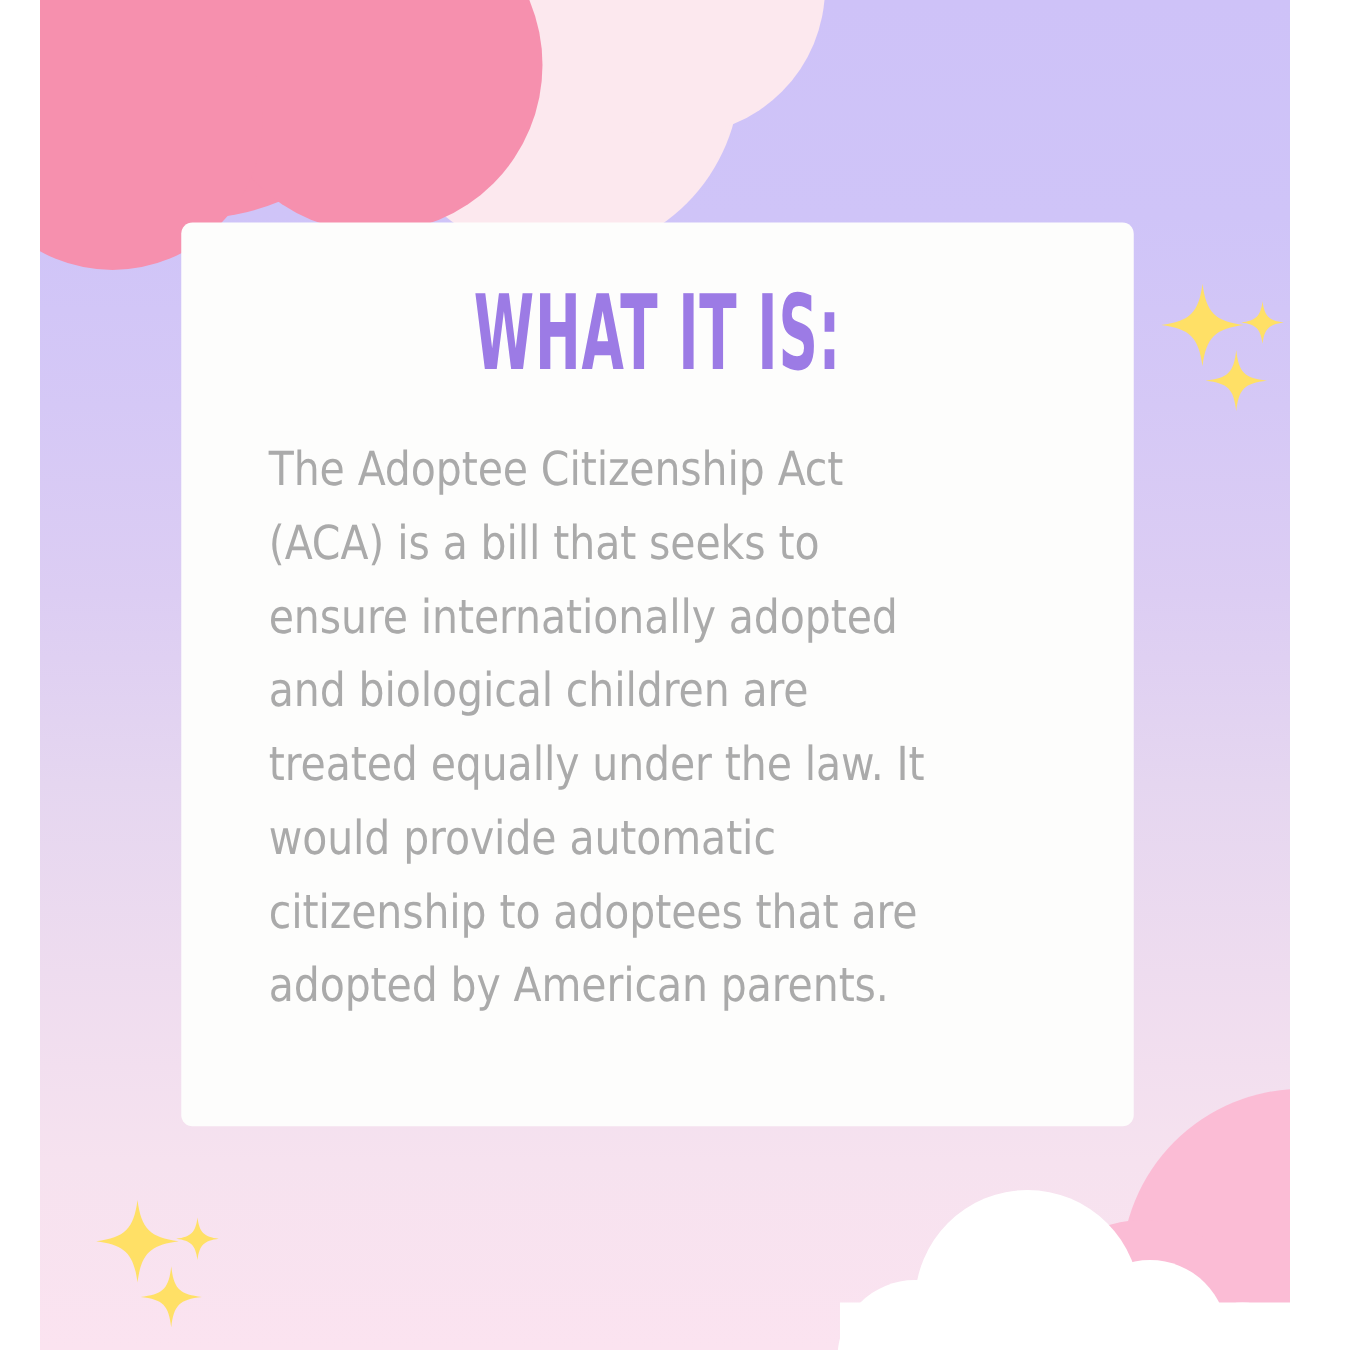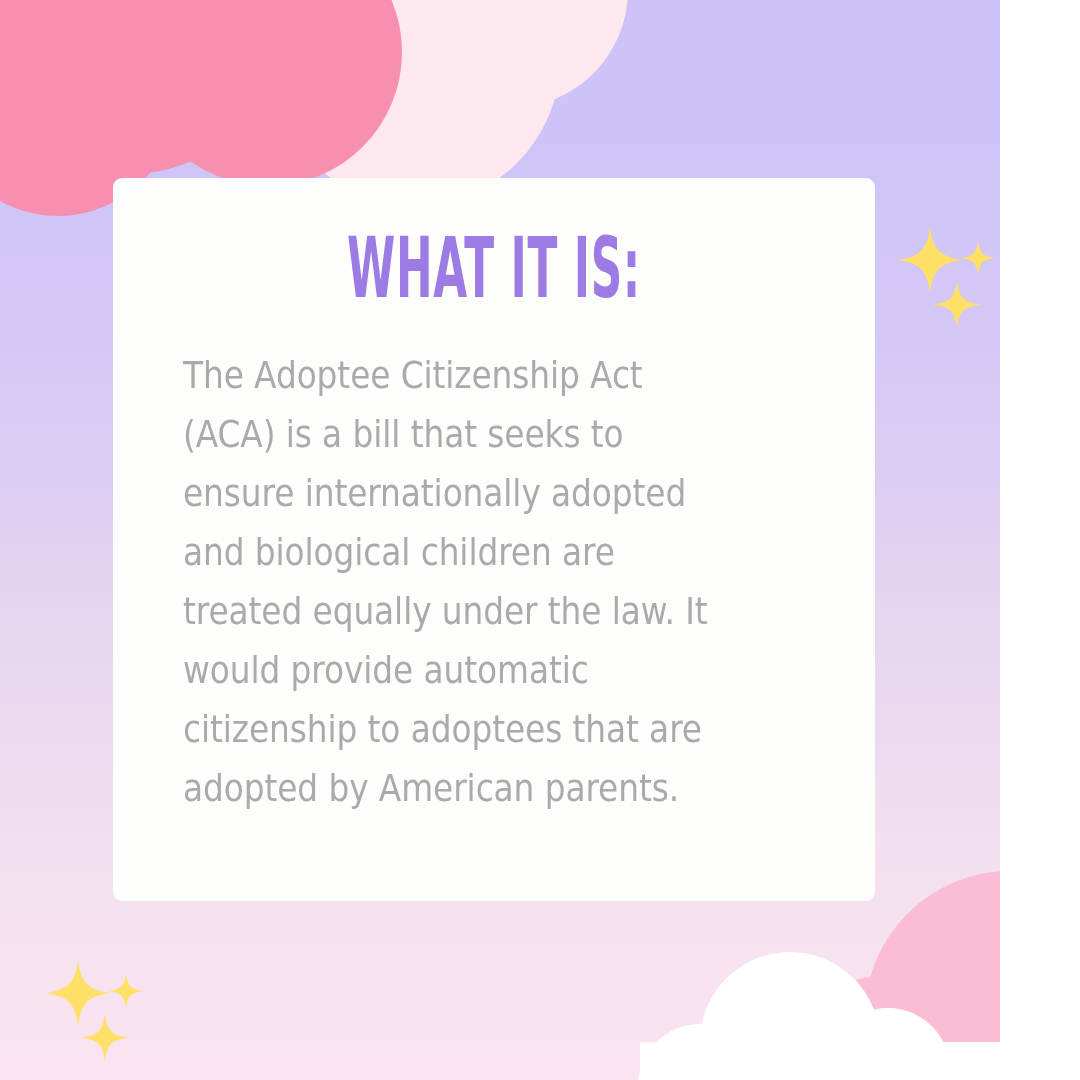--- a/index.html
+++ b/index.html
@@ -17,20 +17,21 @@
     font-family: "Liberation Sans", sans-serif;
     background: linear-gradient(180deg,
         #cec2f8 0%,
         #cfc4f8 16%,
         #d5c8f6 30%,
         #dccdf3 44%,
         #e5d6f0 58%,
         #eedcef 72%,
         #f6e2ef 86%,
         #fbe3f0 100%);
+    margin-left: 32px;
   }
 
   
   .cloud-layer {
     position: absolute;
     inset: 0;
     pointer-events: none;
   }
   .cloud-layer svg { display: block; width: 1080px; height: 1080px; }
 

